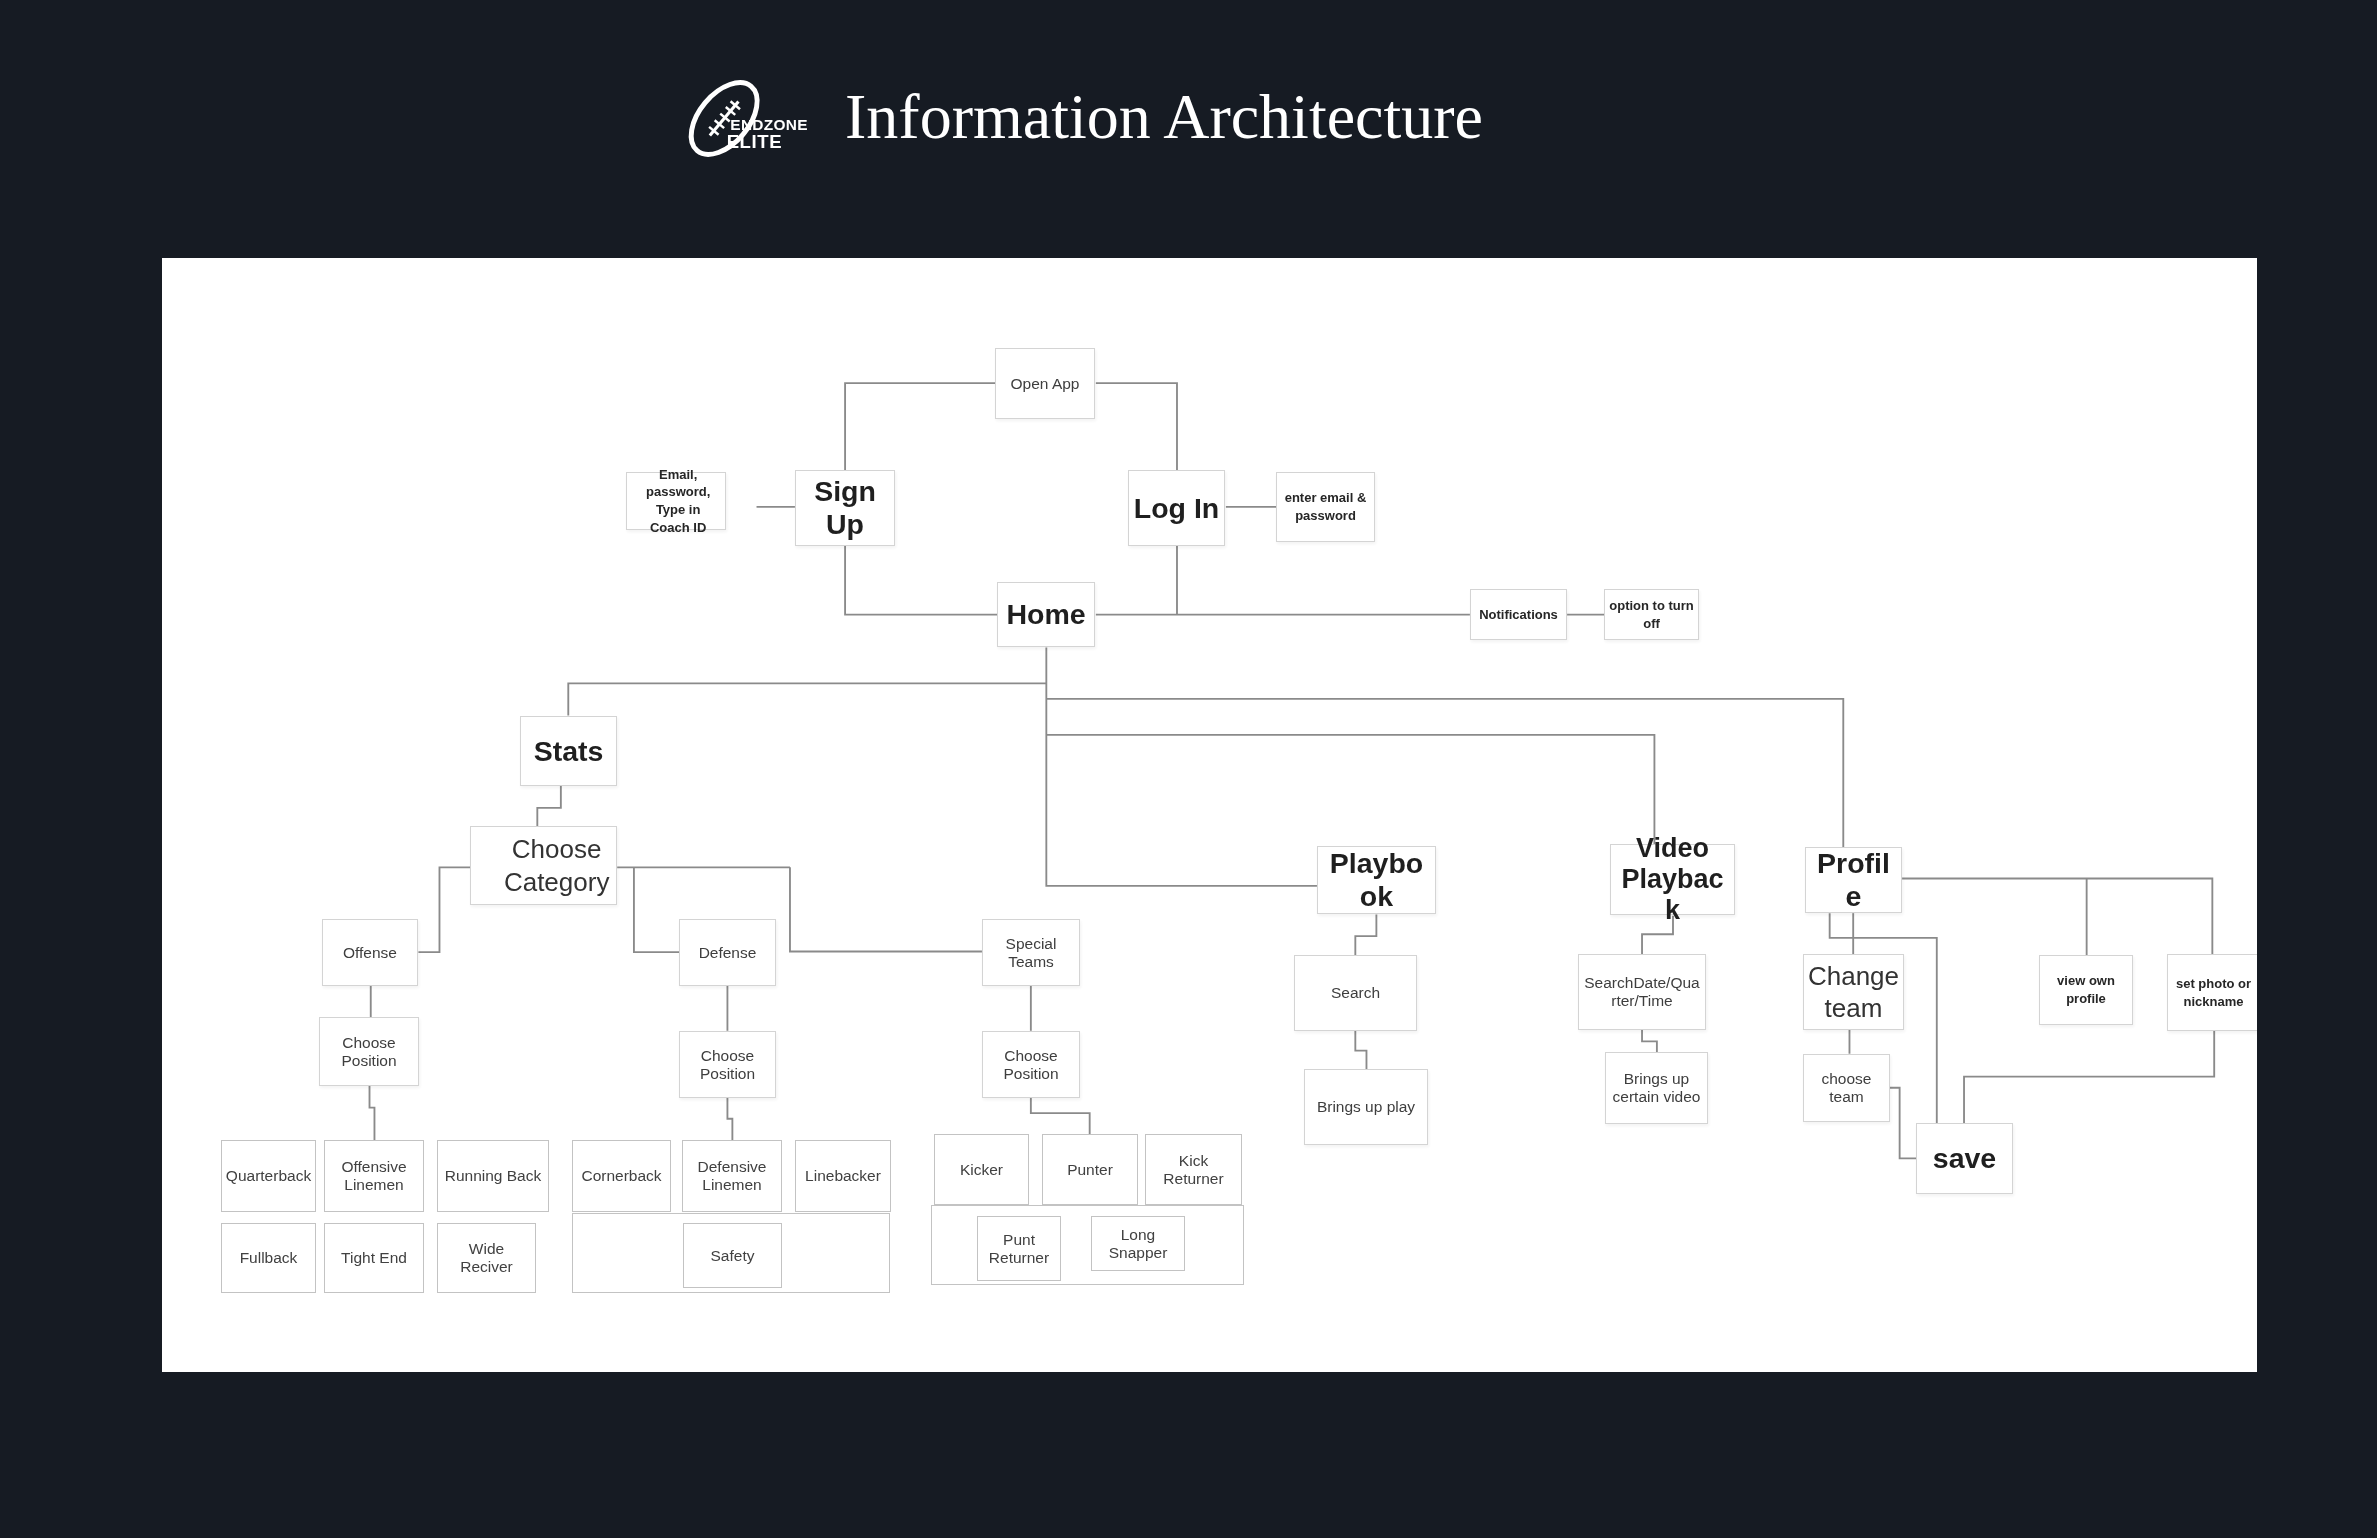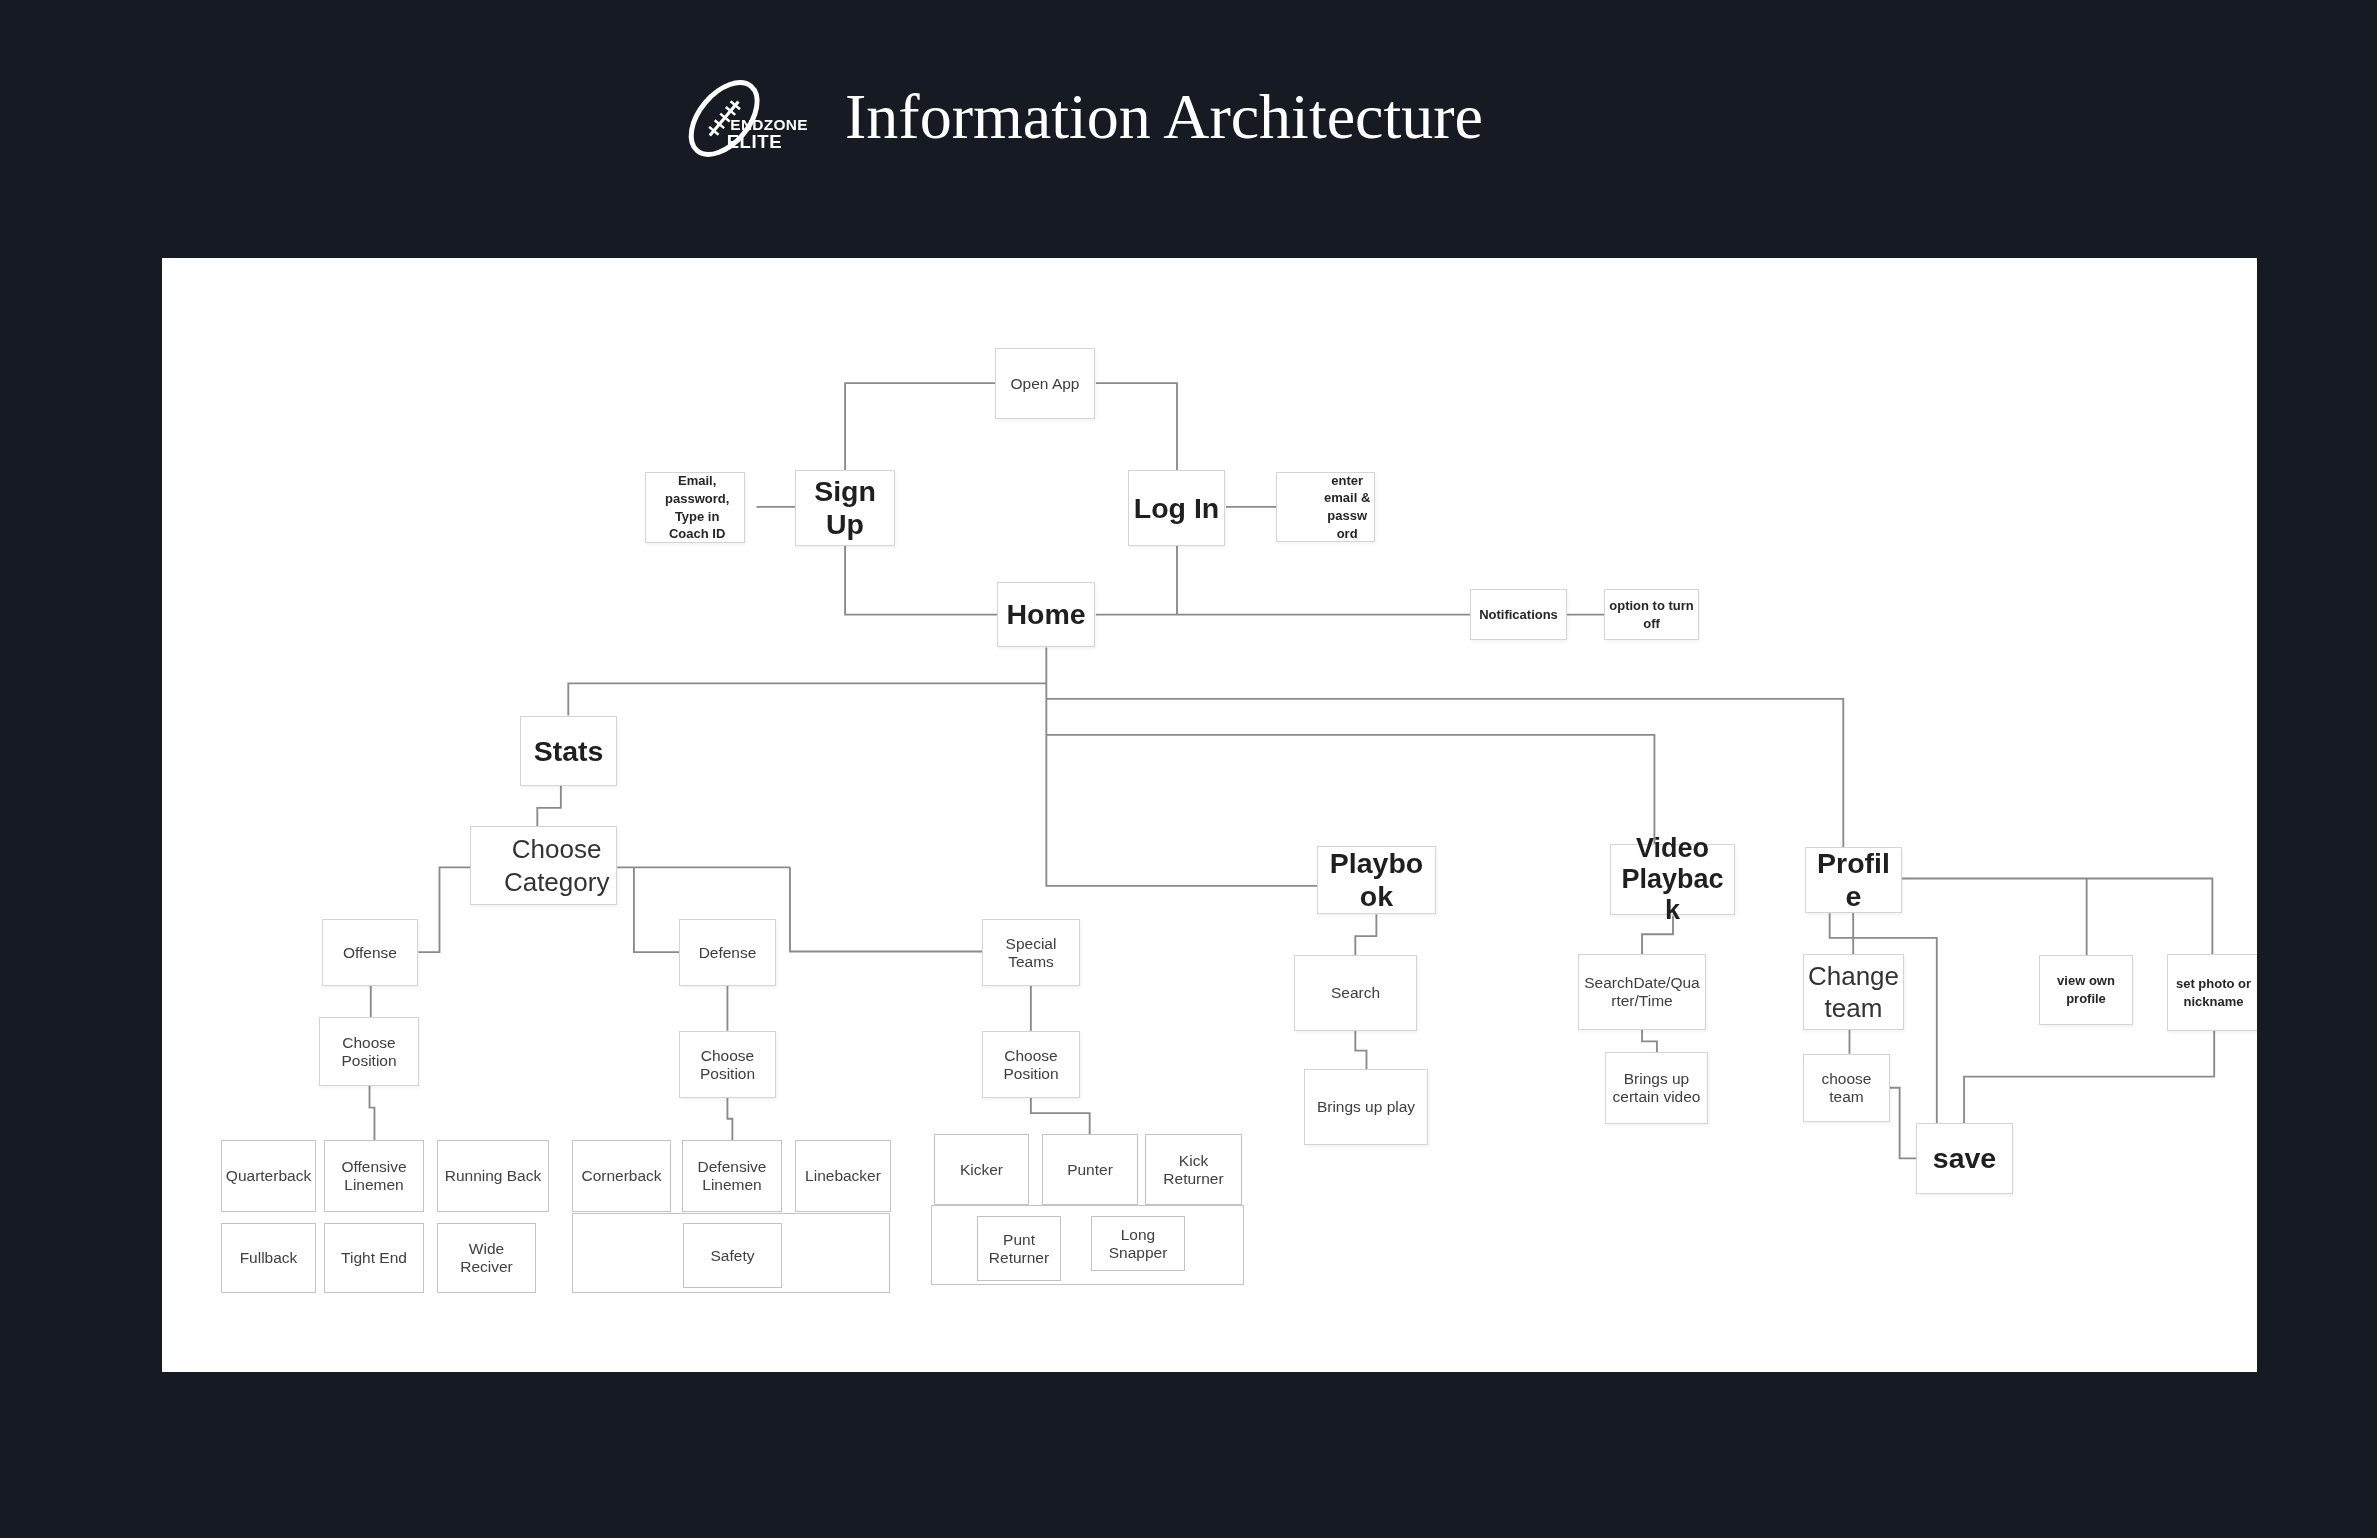--- a/index.html
+++ b/index.html
@@ -94,30 +94,30 @@
     <polyline points="2790,1340 2806,1340 2806,1454 2833,1454"></polyline>
     <polyline points="2810,1002 3311,1002 3311,1124"></polyline>
     <polyline points="3108,1002 3108,1126"></polyline>
     <polyline points="3314,1248 3314,1322 2910,1322 2910,1397"></polyline>
     <polyline points="2693,1058 2693,1098 2866,1098 2866,1397"></polyline>
   </svg>
 
   <div class="node sm" style="left:833px;top:90px;width:100px;height:71px;">
       <span>Open App</span>
     </div>
-  <div class="node sm-bold" style="left:483px;top:214px;width:100px;height:71px;padding-left:8px;">
+  <div class="node sm-bold" style="left:464px;top:214px;width:100px;height:58px;padding-left:8px;">
       <span>Email, password, Type in Coach ID</span>
     </div>
   <div class="node bold" style="left:633px;top:212px;width:100px;height:76px;">
       <span>Sign Up</span>
     </div>
   <div class="node bold" style="left:966px;top:212px;width:97px;height:76px;">
       <span>Log In</span>
     </div>
-  <div class="node sm-bold" style="left:1114px;top:214px;width:99px;height:70px;padding-left:47px;">
+  <div class="node sm-bold" style="left:1114px;top:214px;width:99px;height:70px;">
       <span>enter email &amp; password</span>
     </div>
 
   <div class="node bold" style="left:835px;top:324px;width:98px;height:65px;">
       <span>Home</span>
     </div>
   <div class="node sm-bold" style="left:1308px;top:331px;width:97px;height:51px;">
       <span>Notifications</span>
     </div>
   <div class="node sm-bold" style="left:1442px;top:331px;width:95px;height:51px;">

